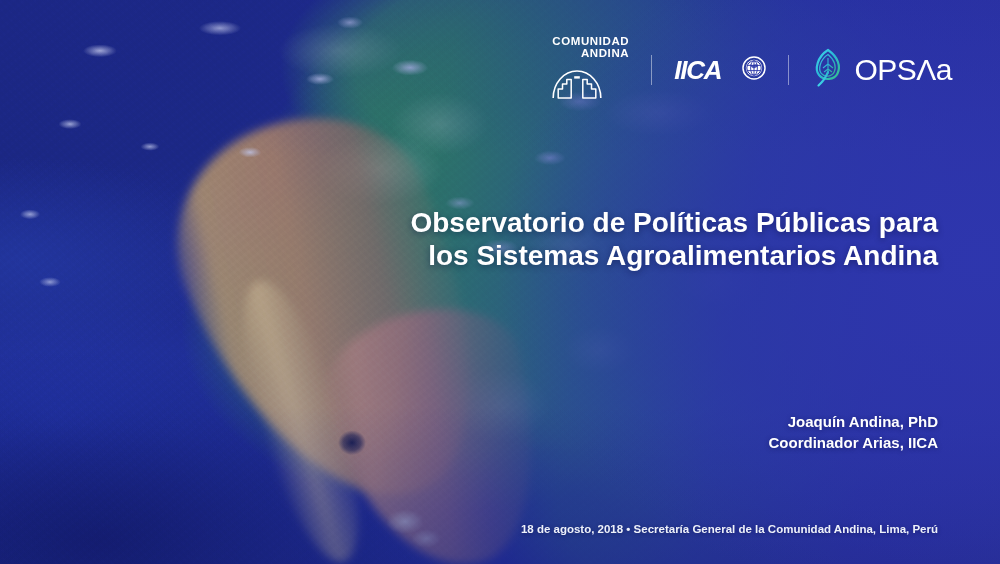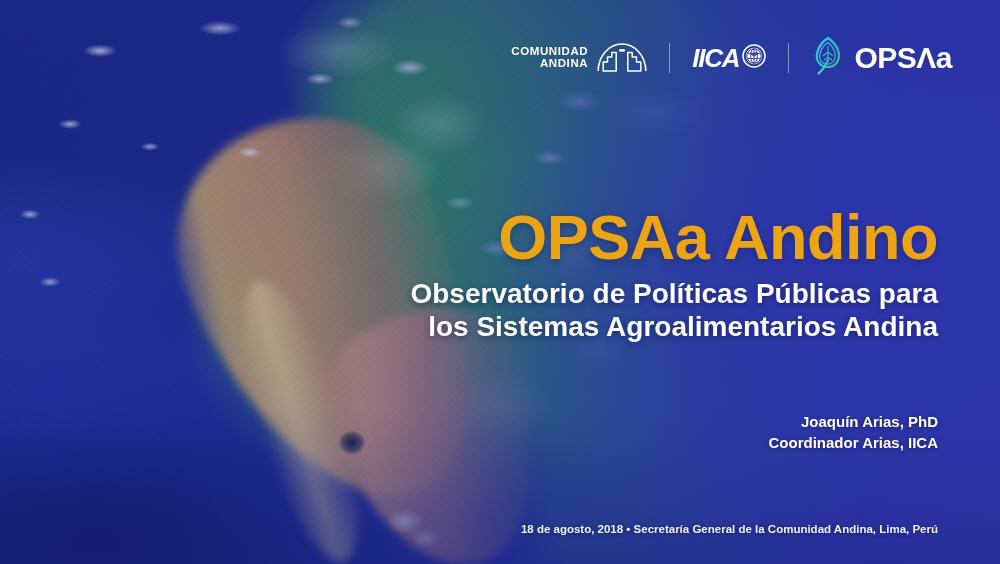--- a/index.html
+++ b/index.html
@@ -188,22 +188,23 @@
     top: 36px;
     right: 48px;
     display: flex;
     align-items: center;
     gap: 22px;
     z-index: 5;
   }
 
   .logo-can {
     display: flex;
-    align-items: center;
+    align-items: flex-start;
     gap: 9px;
+    flex-direction: column;
   }
   .can-words {
     display: flex;
     flex-direction: column;
     align-items: flex-end;
     line-height: 1.02;
     color: #ffffff;
     font-weight: bold;
     font-size: 11.5px;
     letter-spacing: 0.6px;
@@ -212,39 +213,39 @@
 
   .logo-divider {
     width: 1px;
     height: 30px;
     background: rgba(255,255,255,0.45);
   }
 
   .logo-iica {
     display: flex;
     align-items: center;
-    gap: 3px;
+    gap: 21px;
   }
   .iica-word {
     color: #ffffff;
     font-weight: bold;
     font-style: italic;
     font-size: 26px;
     letter-spacing: -1.2px;
     line-height: 1;
   }
 
   .logo-opsaa {
     display: flex;
     align-items: center;
     gap: 9px;
   }
   .opsaa-word {
     color: #ffffff;
-    font-weight: bold;
+    font-weight: normal;
     font-size: 30px;
     letter-spacing: -0.5px;
     line-height: 1;
   }
 
   
   #title-block {
     position: absolute;
     right: 62px;
     top: 206px;
@@ -373,27 +374,26 @@
           <path d="M17 10 L17 26 M17 16 L12 20 M17 16 L22 20 M17 21 L13 24 M17 21 L21 24" stroke="url(#leafGrad)" stroke-width="1.1" fill="none" opacity="0.95"></path>
           <path d="M17 24 C15 29 12 33.5 7.5 37.5" stroke="url(#stemGrad)" stroke-width="2.1" fill="none" stroke-linecap="round"></path>
         </svg>
       </span>
       <span class="opsaa-word">OPSΛa</span>
     </div>
 
   </div>
 
   <div id="title-block">
-    <h1 id="main-title">OPSAa Andino</h1>
     <p id="subtitle">
       <span class="sub-line">Observatorio de Políticas Públicas para</span>
       <span class="sub-line">los Sistemas Agroalimentarios Andina</span>
     </p>
   </div>
 
   <div id="author-block">
-    <span class="author-line">Joaquín Arias, PhD</span>
+    <span class="author-line">Joaquín Andina, PhD</span>
     <span class="author-line">Coordinador Arias, IICA</span>
   </div>
 
   <div id="footer-line">18 de agosto, 2018 • Secretaría General de la Comunidad Andina, Lima, Perú</div>
 
 </div>
 
 </body></html>

